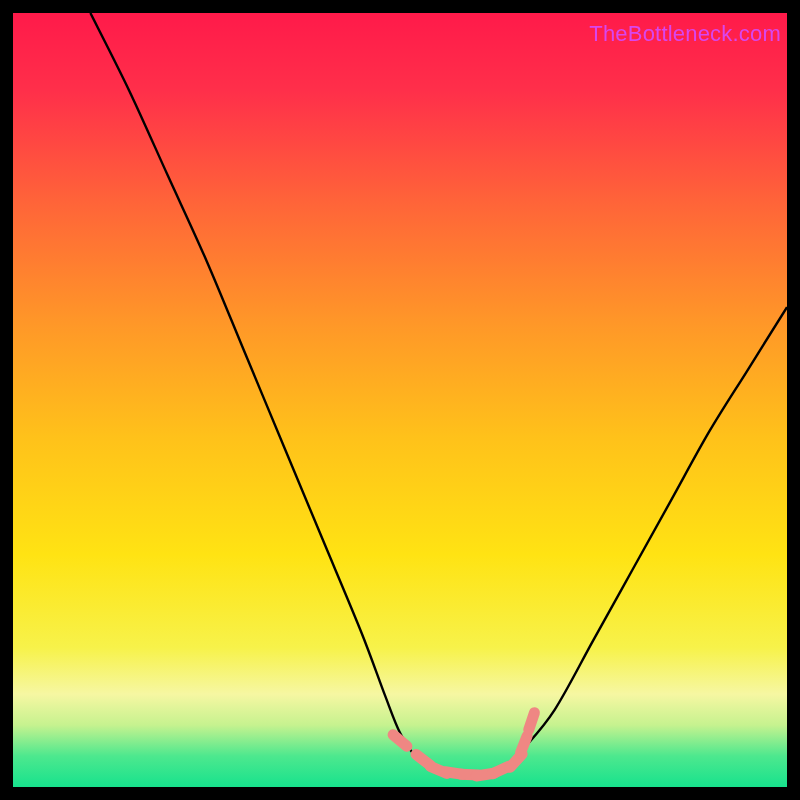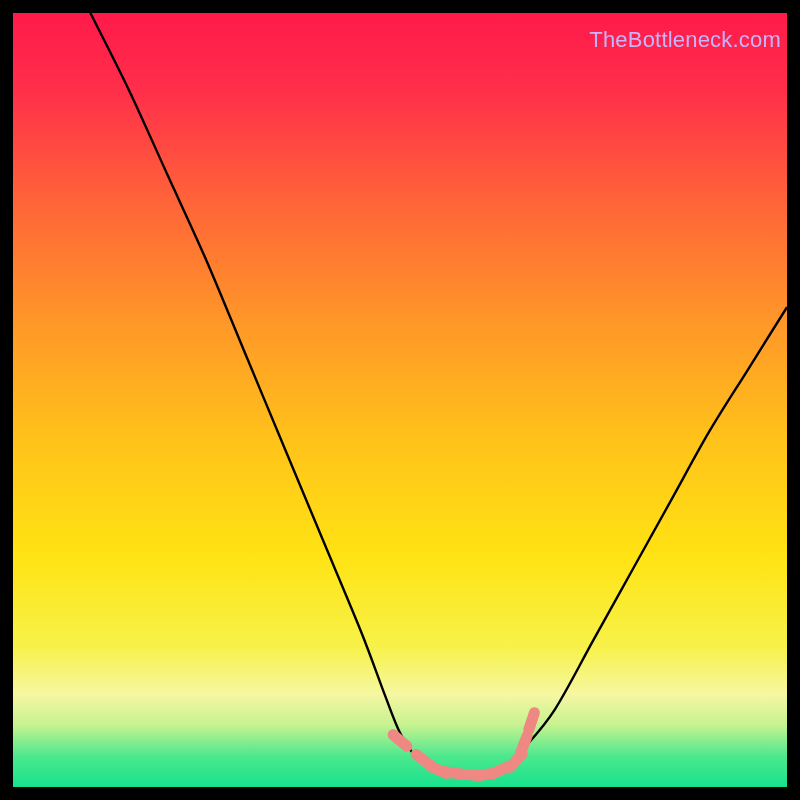--- a/index.html
+++ b/index.html
@@ -21,23 +21,23 @@
   }
   .plot {
     position: absolute;
     left: 0;
     top: 0;
     width: 774px;
     height: 774px;
   }
   .watermark {
     position: absolute;
-    top: 14px;
+    top: 8px;
     right: 6px;
-    color: #c4b5fd;
+    color: #d946ef;
     font-size: 22px;
     font-weight: 400;
     letter-spacing: 0.2px;
     user-select: none;
   }
 </style>
 </head>
 <body>
 
 <div class="frame">

